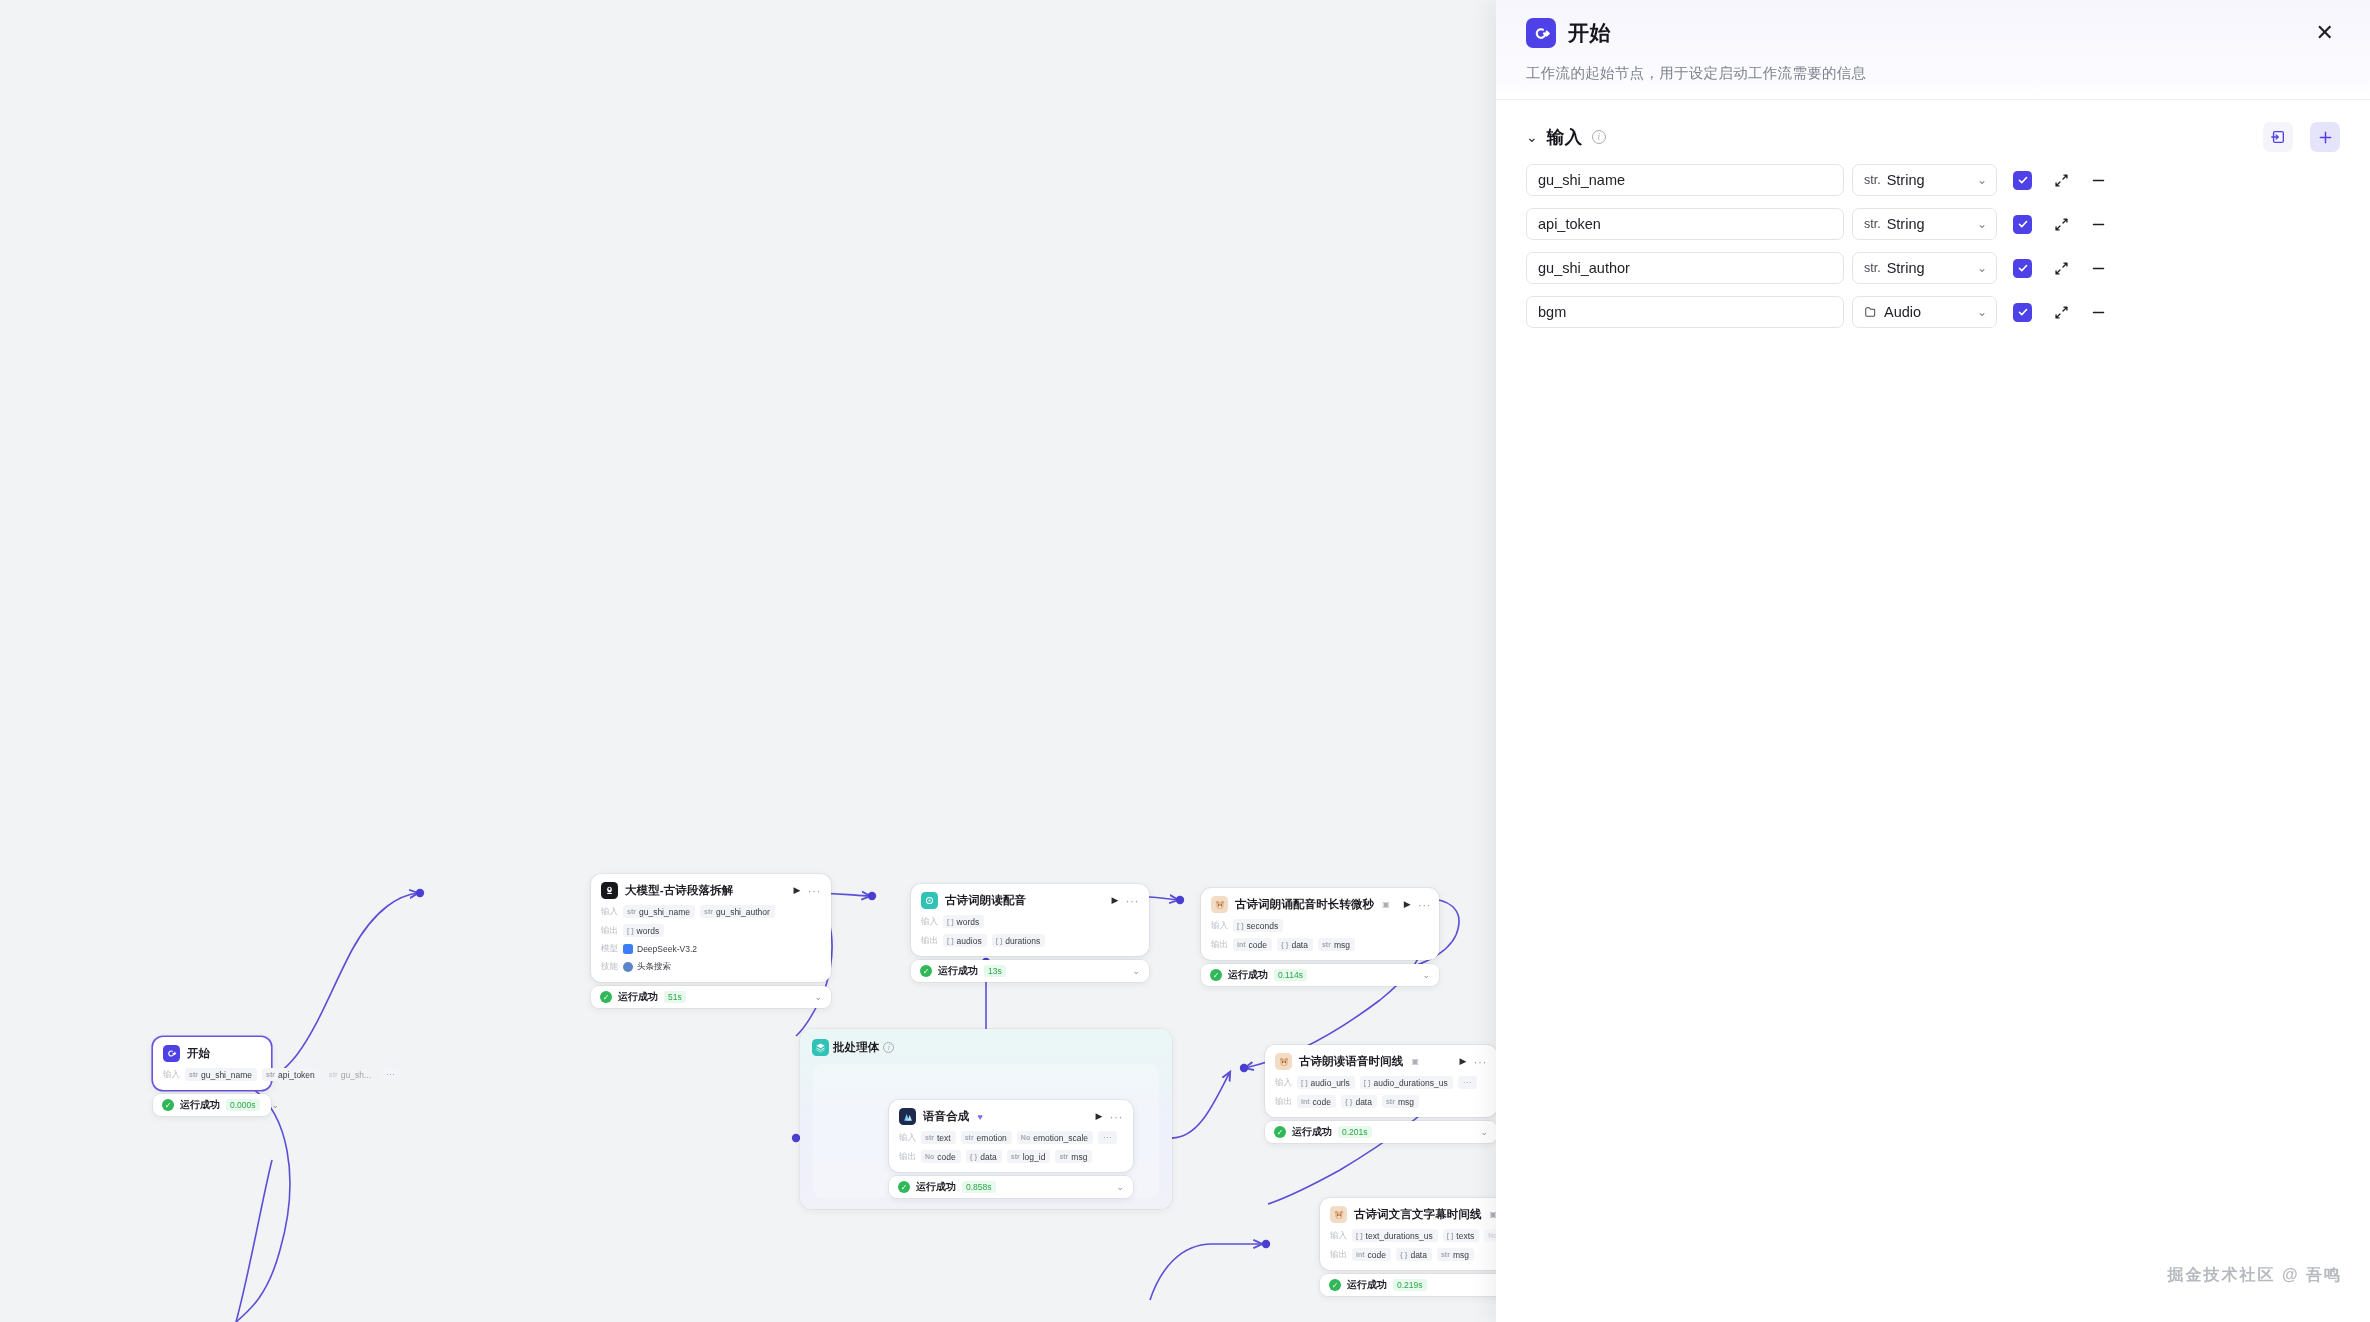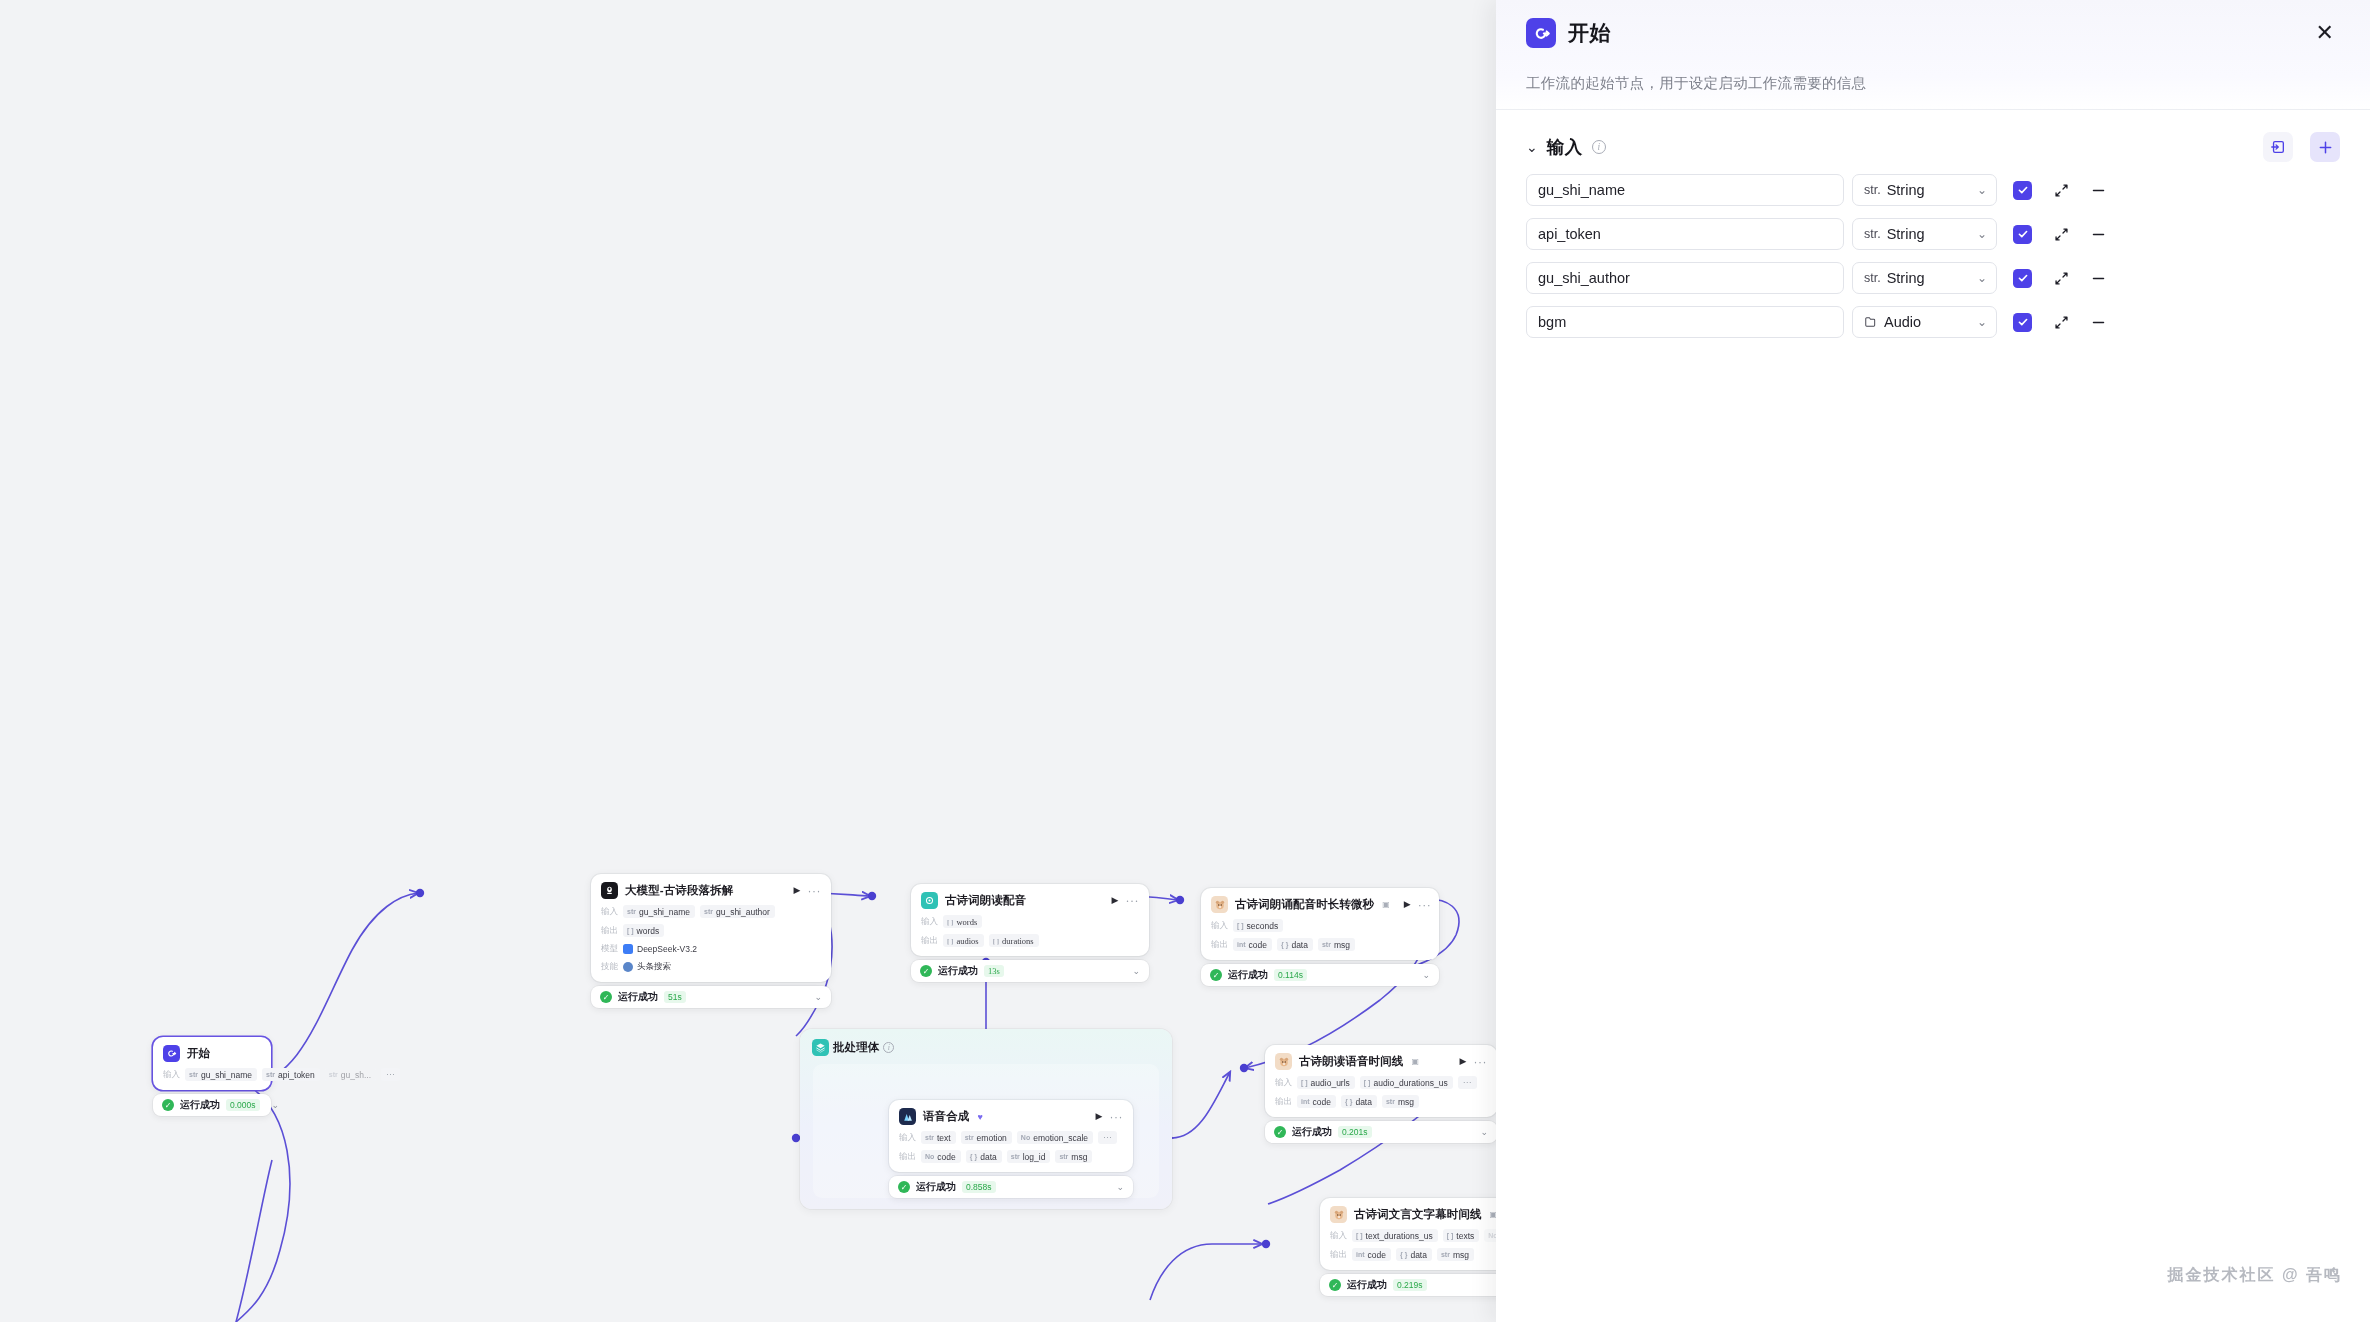--- a/index.html
+++ b/index.html
@@ -111,21 +111,21 @@
   }
   .ph-top { display: flex; align-items: center; gap: 12px; }
   .ph-ico {
     width: 30px; height: 30px; border-radius: 7px;
     background: #4e41e8; display: flex; align-items: center; justify-content: center;
     flex: 0 0 auto;
   }
   .ph-title { font-size: 21px; font-weight: 700; color: #16161c; letter-spacing: .5px; }
   .ph-sp { flex: 1 1 auto; }
   .ph-close { color: #1d1d24; font-size: 22px; line-height: 1; cursor: pointer; padding: 2px 6px; }
-  .ph-sub { margin-top: 26px; font-size: 14.5px; color: #7e818c; letter-spacing: .3px; }
+  .ph-sub { margin-top: 16px; font-size: 14.5px; color: #7e818c; letter-spacing: .3px; }
 
   #panel-body { padding: 22px 30px 0 30px; }
   .sec-head { display: flex; align-items: center; gap: 9px; }
   .chev-sec { color: #2d2d36; font-size: 14px; line-height: 1; }
   .sec-title { font-size: 17.5px; font-weight: 700; color: #16161c; letter-spacing: .6px; }
   .info-ico {
     width: 14px; height: 14px; border-radius: 50%; border: 1.2px solid #a8acb6;
     color: #a8acb6; font-size: 9.5px; line-height: 12px; text-align: center;
     font-family: "Liberation Serif", serif; font-style: italic;
   }
@@ -338,21 +338,21 @@
       </div>
       <div class="status">
         <span class="st-ico">✓</span>
         <span class="st-txt">运行成功</span>
         <span class="st-time">51s</span>
         <span class="st-sp"></span>
         <span class="st-chev">⌄</span>
       </div>
     </div>
 
-    <div class="node" style="left:886px; top:884px; width:238px;font-family:Liberation Serif, serif;">
+    <div class="node" style="left:886px; top:884px; width:238px;">
       <div class="node-card">
         <div class="node-head">
           <span class="node-ico" style="background:#2fc2b5">
             <svg width="11" height="11" viewBox="0 0 16 16">
                 <circle cx="8" cy="8" r="4.4" fill="none" stroke="#fff" stroke-width="1.5"></circle>
                 <circle cx="8" cy="8" r="1.5" fill="#fff"></circle>
               </svg>
           </span>
           <span class="node-title">古诗词朗读配音</span>
           <span class="node-head-sp"></span>

